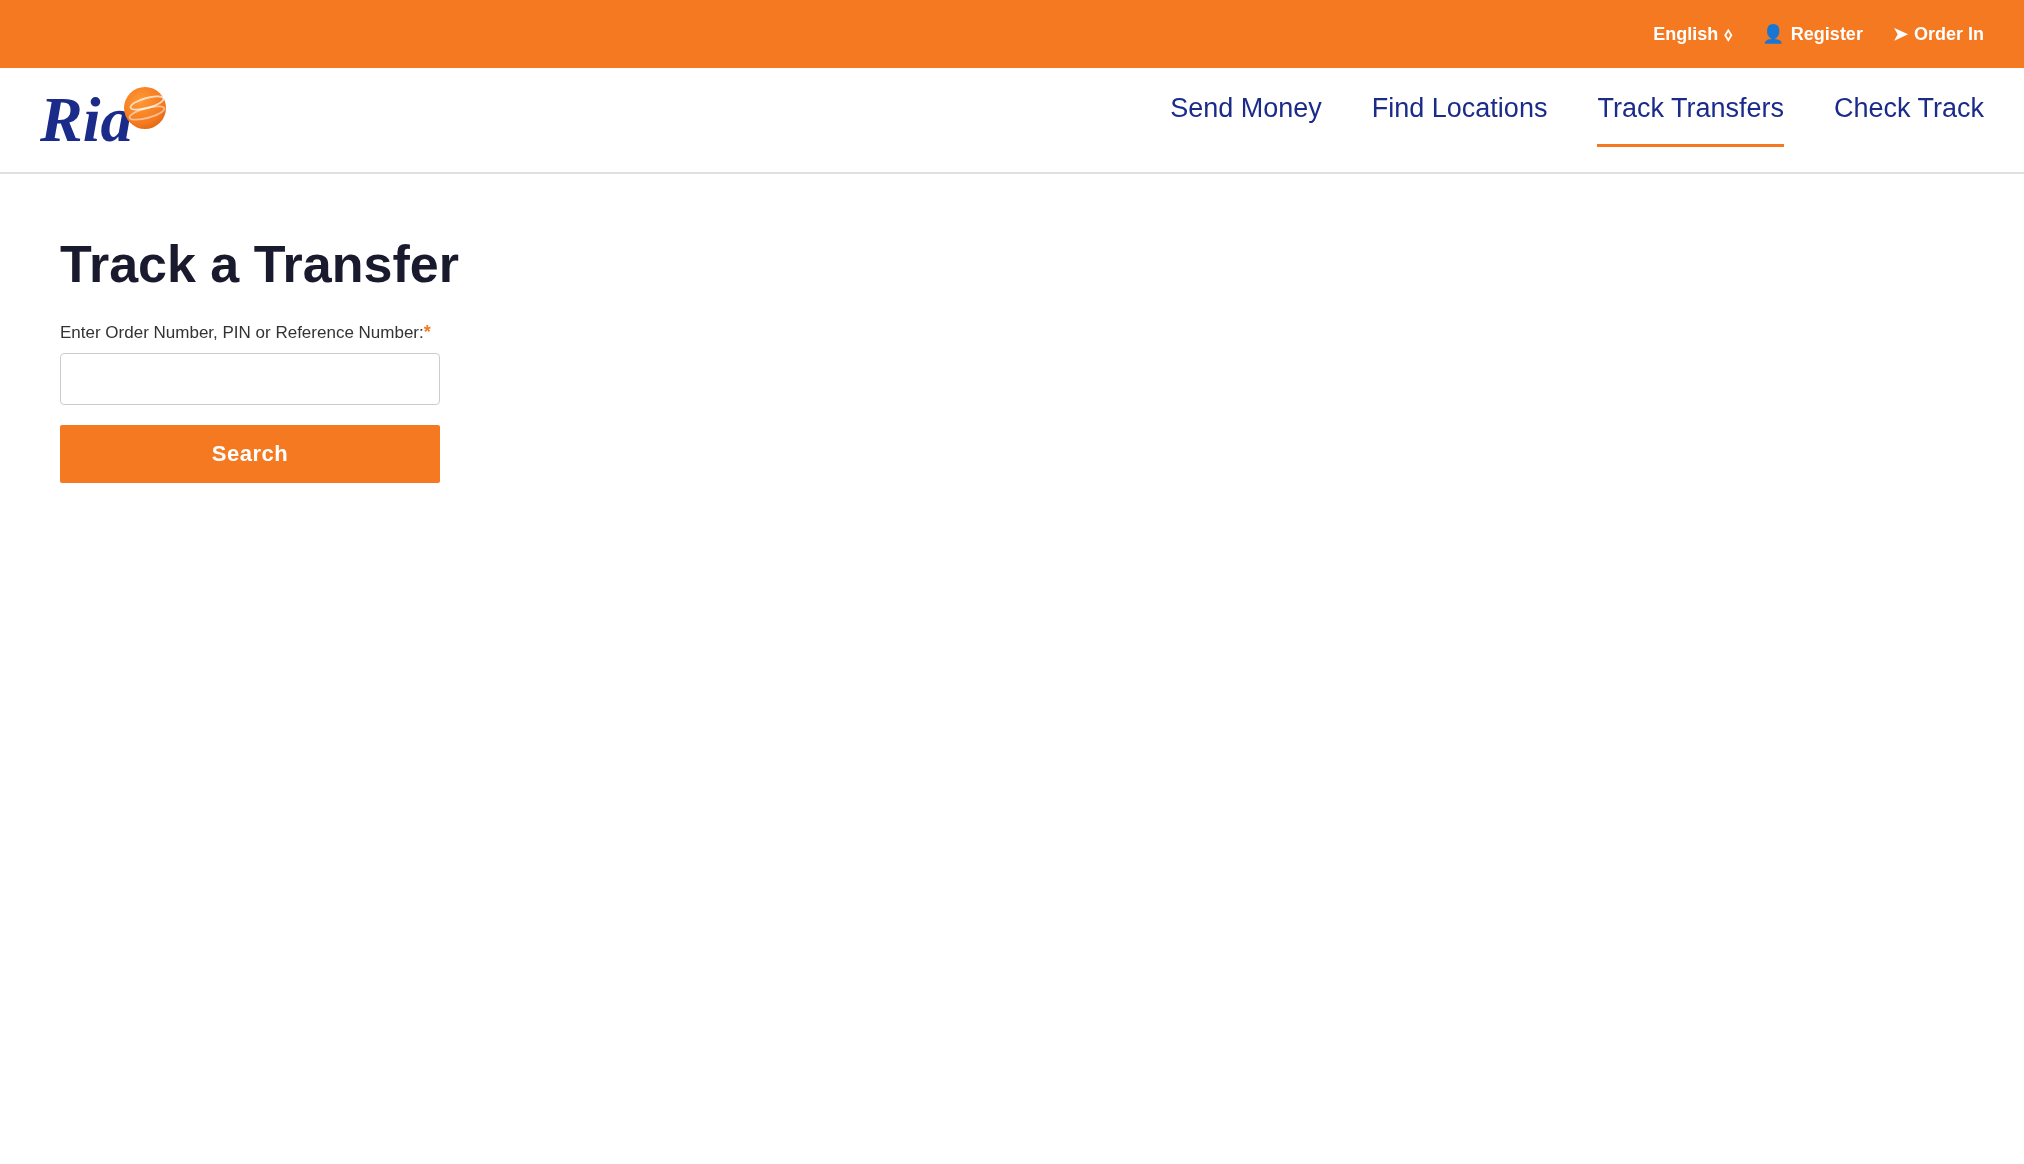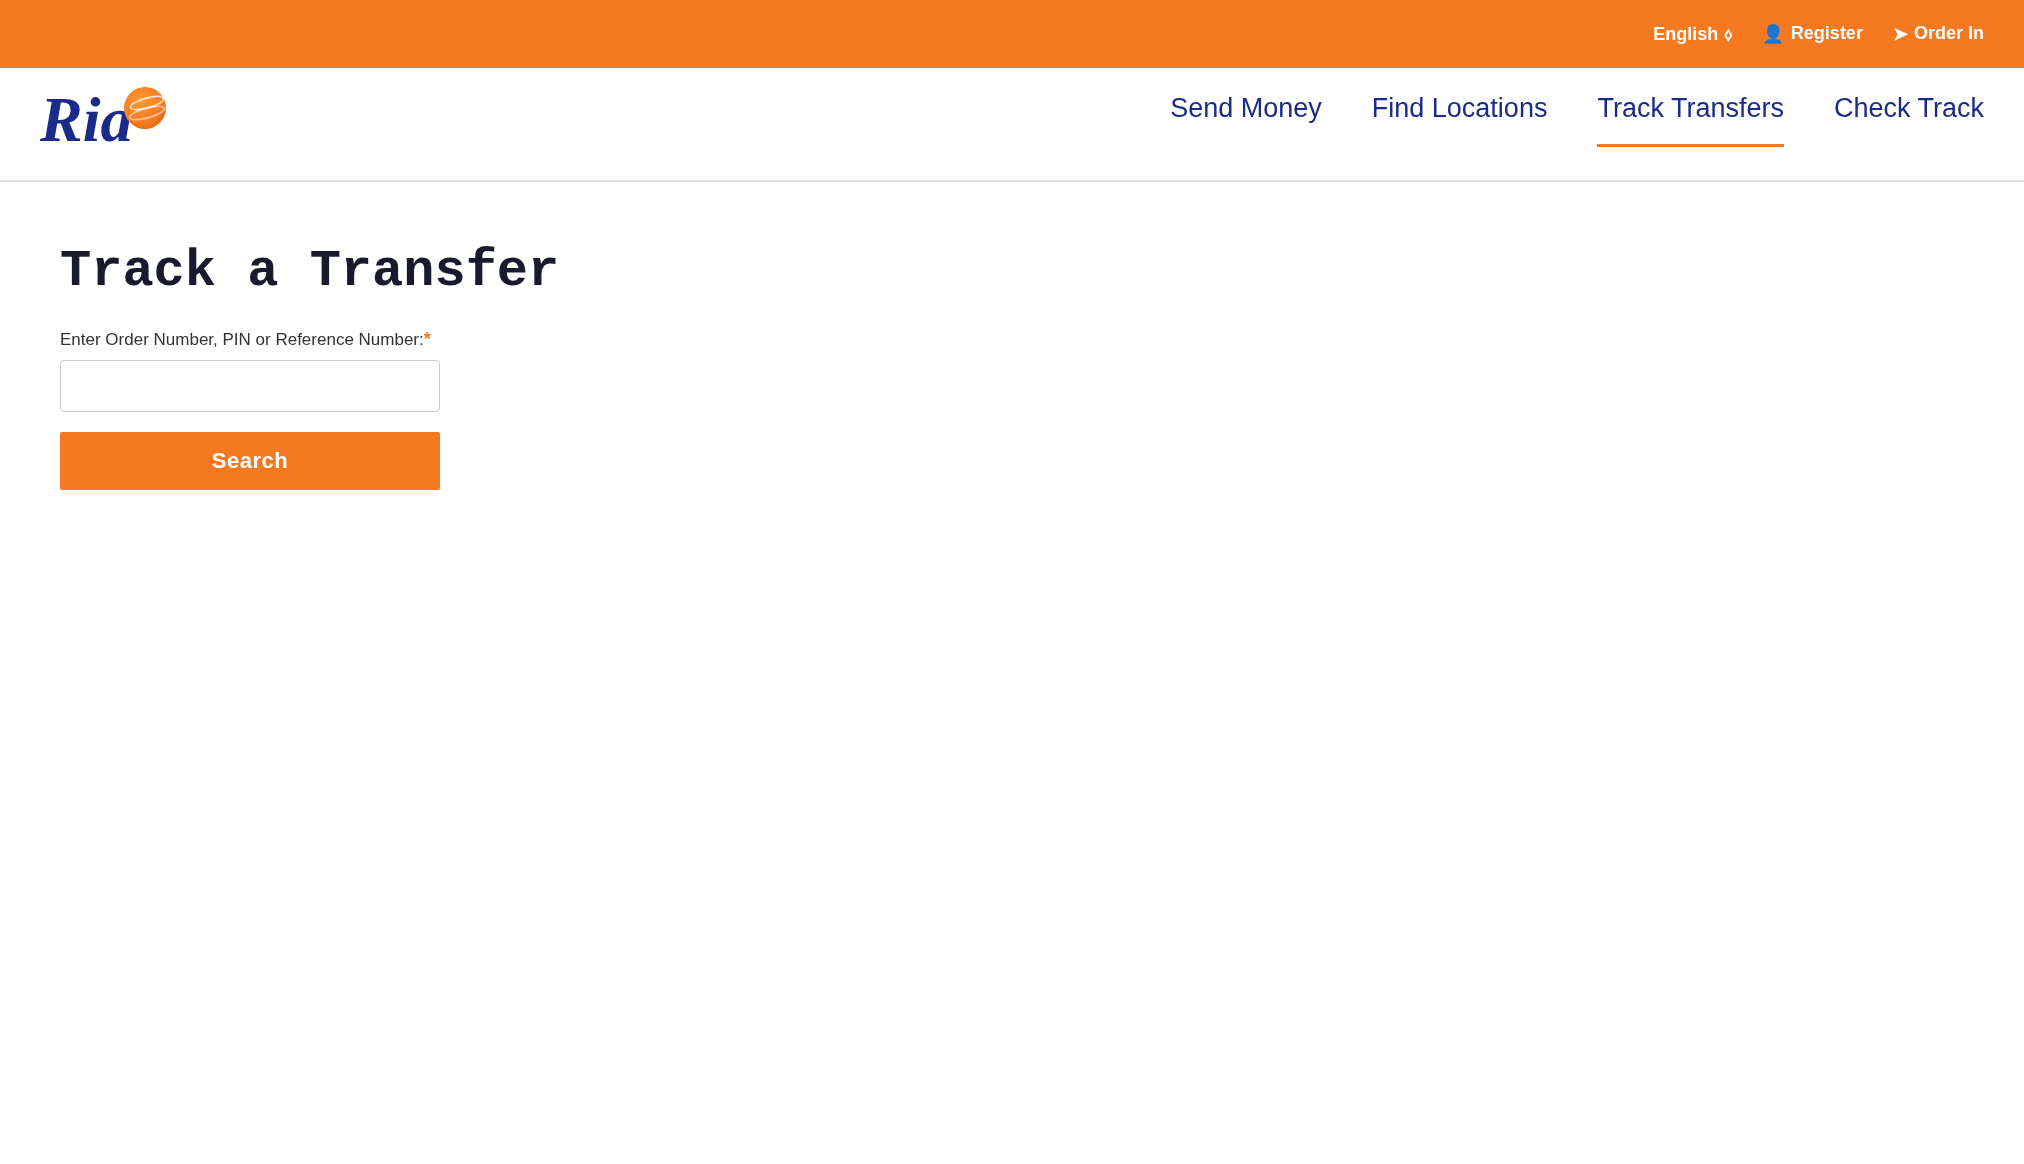--- a/index.html
+++ b/index.html
@@ -24,29 +24,29 @@
       padding: 0 40px;
       gap: 30px;
     }
 
     .top-bar-item {
       color: #ffffff;
       font-size: 18px;
       font-weight: 600;
       cursor: pointer;
       display: flex;
-      align-items: flex-start;
+      align-items: flex-end;
       gap: 6px;
       text-decoration: none;
     }
 
     
     .header {
       background-color: #ffffff;
-      padding: 20px 40px 8px 40px;
+      padding: 20px 40px 0 40px;
       border-bottom: 2px solid #e0e0e0;
     }
 
     .header-inner {
       display: flex;
       align-items: center;
       justify-content: space-between;
       padding-bottom: 20px;
     }
 
@@ -134,21 +134,21 @@
       margin: 0;
       padding: 60px 60px 200px 60px;
       min-height: calc(100vh - 68px - 100px);
     }
 
     .page-title {
       font-size: 52px;
       font-weight: 700;
       color: #1a1a2e;
       margin-bottom: 28px;
-      font-family: Liberation Mono, monospace;
+      font-family: Liberation Sans, sans-serif;
     }
 
     .field-label {
       font-size: 17px;
       color: #333333;
       margin-bottom: 10px;
       display: flex;
       align-items: center;
     }
 

